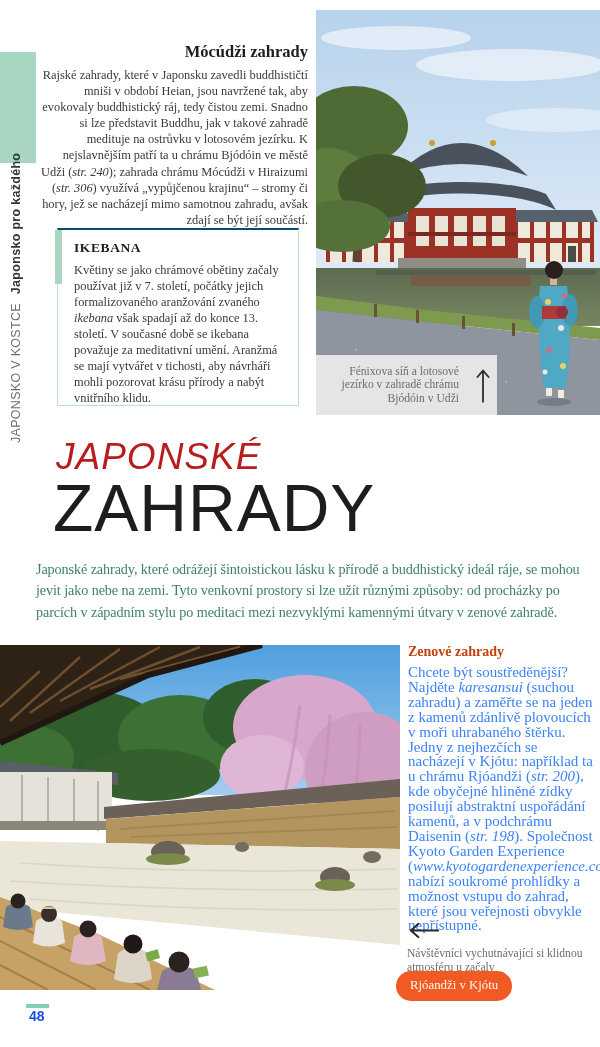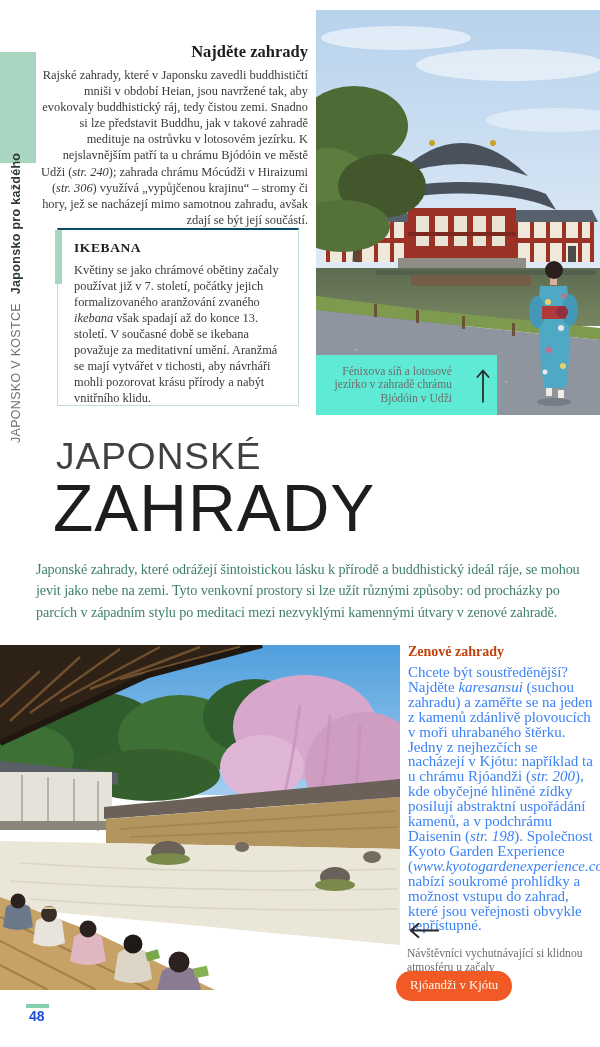--- a/index.html
+++ b/index.html
@@ -28,28 +28,28 @@
   }
   .ikebana .bar{position:absolute;left:-3px;top:0;width:7px;height:54px;background:var(--accent,#a9d6c0);}
   .ikebana h3{margin:0 0 6px 0;font-size:13.5px;letter-spacing:.6px;color:#1d1d1d;}
   .ikebana p{margin:0;font-size:12.4px;line-height:16px;color:#3a3a3a;}
   
   .photo-top{position:absolute;left:316px;top:10px;width:284px;height:405px;}
   .photo-bottom{position:absolute;left:0;top:645px;width:400px;height:345px;}
   .photo-top svg,.photo-bottom svg{display:block;width:100%;height:100%;}
   
   .cap-box{
-    position:absolute;left:316px;top:355px;width:181px;height:60px;background:#5eead4;
-    display:flex;align-items:center;box-sizing:border-box;padding:4px 6px 4px 2px;gap:23px;
+    position:absolute;left:316px;top:355px;width:181px;height:60px;background:#e5e5e5;
+    display:flex;align-items:center;box-sizing:border-box;padding:4px 6px 4px 2px;gap:16px;
   }
   .cap-box .cap{flex:1;text-align:right;font-size:11.6px;line-height:13.6px;color:#6d6d6d;}
   .arrow-up{width:16px;height:44px;flex:0 0 auto;}
   
   .title{position:absolute;left:56px;top:438px;font-family:"Liberation Sans",sans-serif;font-weight:400;}
-  .title .l1{font-size:37px;letter-spacing:1px;color:#404040;line-height:1;}
+  .title .l1{font-size:37px;letter-spacing:1px;color:#b91c1c;line-height:1;font-style:italic;}
   .title .l2{font-size:66px;letter-spacing:1px;color:#1d1d1d;line-height:1.02;margin-left:-3px;}
   
   .lead{position:absolute;left:36px;top:545px;width:554px;font-size:14.2px;line-height:21.3px;
     color:var(--lead-green,#3f7f68);letter-spacing:-.1px;}
   
   .zen{position:absolute;left:408px;top:644px;width:187px;}
   .zen h3{margin:0 0 5px 0;font-size:14px;color:#c2410c;}
   .zen p{margin:0;font-size:15px;line-height:14.9px;color:#3b82f6;}
   .arrow-left{position:absolute;left:407px;top:921px;width:32px;height:19px;}
   .zen-cap{position:absolute;left:407px;top:947px;width:176px;font-size:11.6px;line-height:13.6px;color:#6d6d6d;}
@@ -67,21 +67,21 @@
 <body>
 
 <div class="page">
 
   <div class="tab-accent"></div>
   <div class="v-tab">
     <span class="v-kicker">JAPONSKO V KOSTCE</span><span class="v-bold">Japonsko pro každého</span>
   </div>
 
   <div class="paradise">
-    <h2>Najděte zahrady</h2>
+    <h2>Mócúdži zahrady</h2>
     <p><span>Rajské zahrady, které v Japonsku zavedli buddhističtí mniši v období Heian, jsou navržené tak, aby evokovaly buddhistický ráj, tedy čistou zemi. Snadno si lze představit Buddhu, jak v takové zahradě medituje na ostrůvku v lotosovém jezírku. K nejslavnějším patří ta u chrámu Bjódóin ve městě Udži (</span><span class="em">str. 240</span><span>); zahrada chrámu Mócúdži v Hiraizumi (</span><span class="em">str. 306</span><span>) využívá „vypůjčenou krajinu“ – stromy či hory, jež se nacházejí mimo samotnou zahradu, avšak zdají se být její součástí.</span></p>
   </div>
 
   <div class="ikebana">
     <div class="bar"></div>
     <h3>IKEBANA</h3>
     <p><span>Květiny se jako chrámové obětiny začaly používat již v 7. století, počátky jejich formalizovaného aranžování zvaného </span><span class="em">ikebana</span><span> však spadají až do konce 13. století. V současné době se ikebana považuje za meditativní umění. Aranžmá se mají vytvářet v tichosti, aby návrháři mohli pozorovat krásu přírody a nabýt vnitřního klidu.</span></p>
   </div>
 
   <div class="photo-top">

